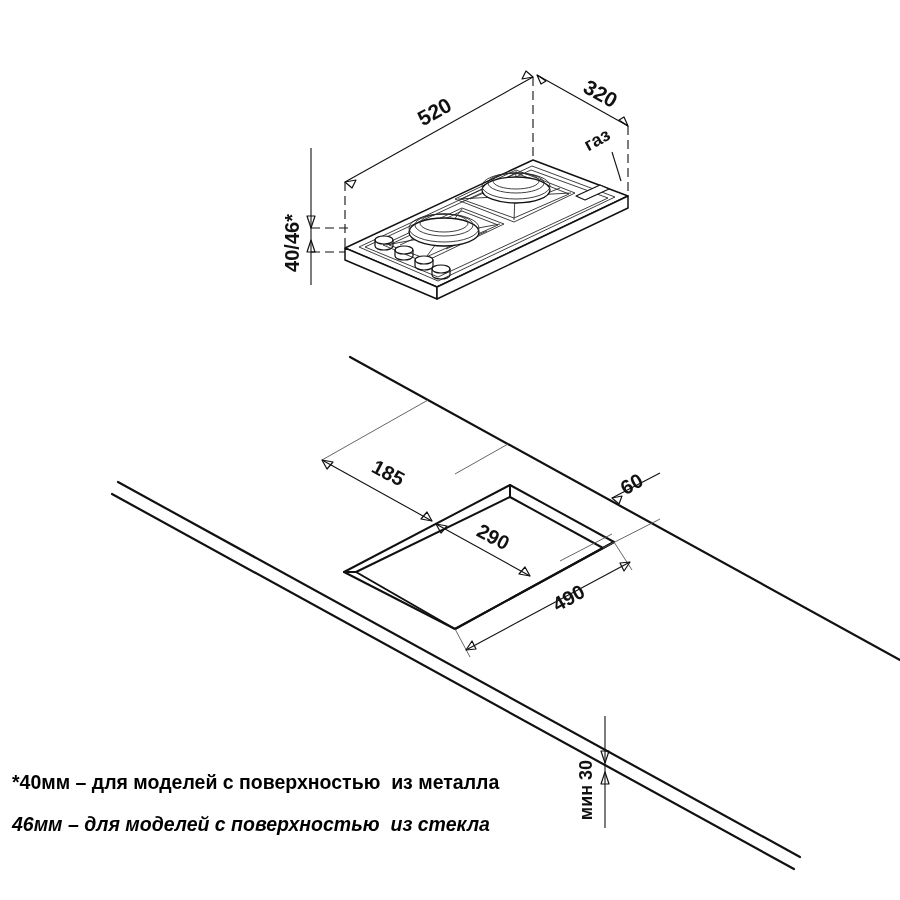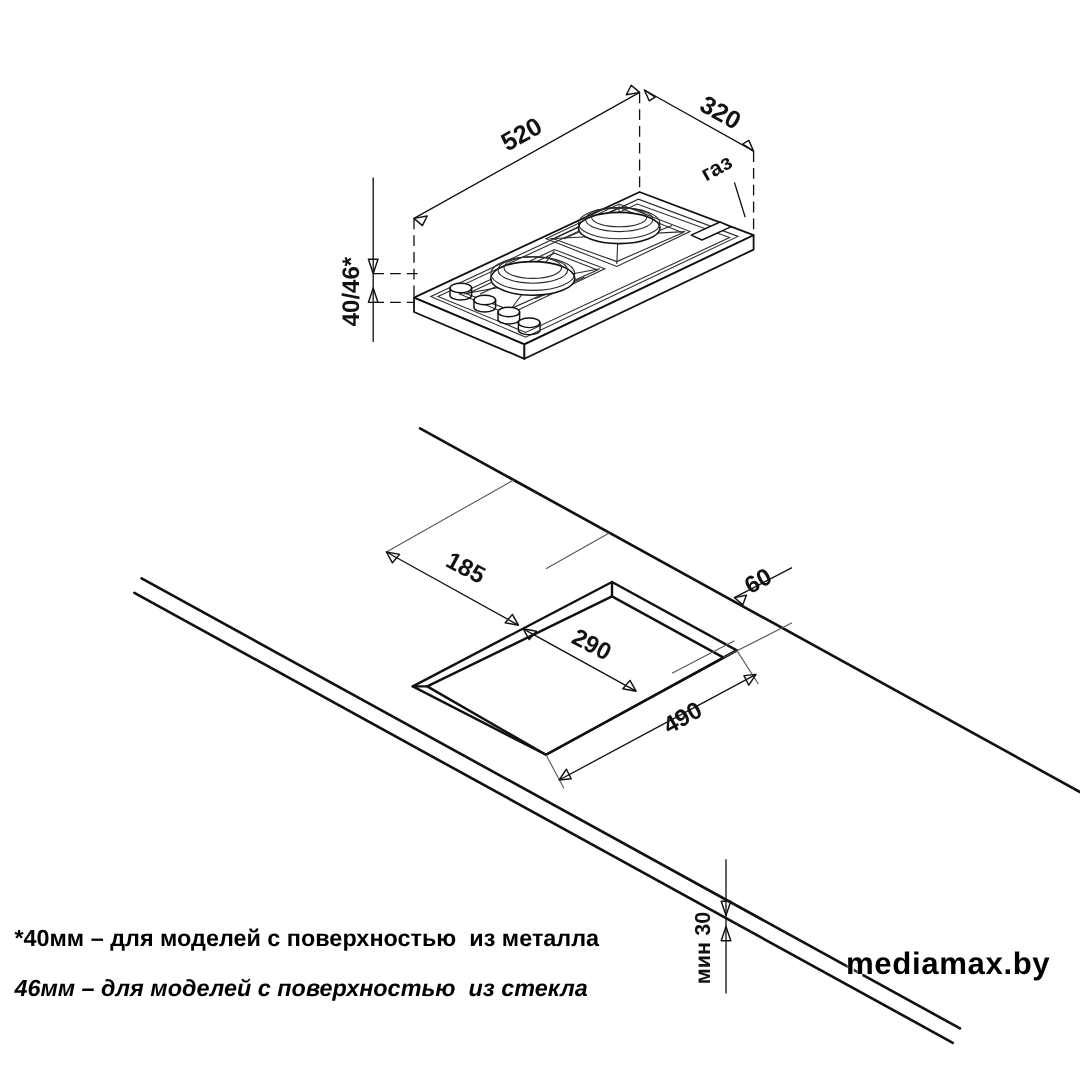--- a/index.html
+++ b/index.html
@@ -183,17 +183,14 @@
       <path class="ln" style="stroke-width:1.2" d="M605,772 L601,784 L609,784 Z" fill="#111"></path>
     </g>
     <text class="dimtext" x="592" y="790" font-size="18" transform="rotate(-90 592 790)" text-anchor="middle">мин 30</text>
   </svg>
 
   <div style="position:absolute;left:12px;top:755px;width:560px;">
     <div class="notetext" style="white-space:pre;line-height:30px;">*40мм – для моделей с поверхностью  из металла</div>
     <div class="notetext" style="white-space:pre;line-height:30px;font-style:italic;">46мм – для моделей с поверхностью  из стекла</div>
   </div>
 
-  <div style="position:absolute;left:705px;top:788px;">
-    <span class="wm" style="text-shadow:0 0 3px #fff, 0 1px 0 #fff, 1px 0 0 #fff;">mediamax.by</span>
-  </div>
 
 </div>
 
 </body></html>

